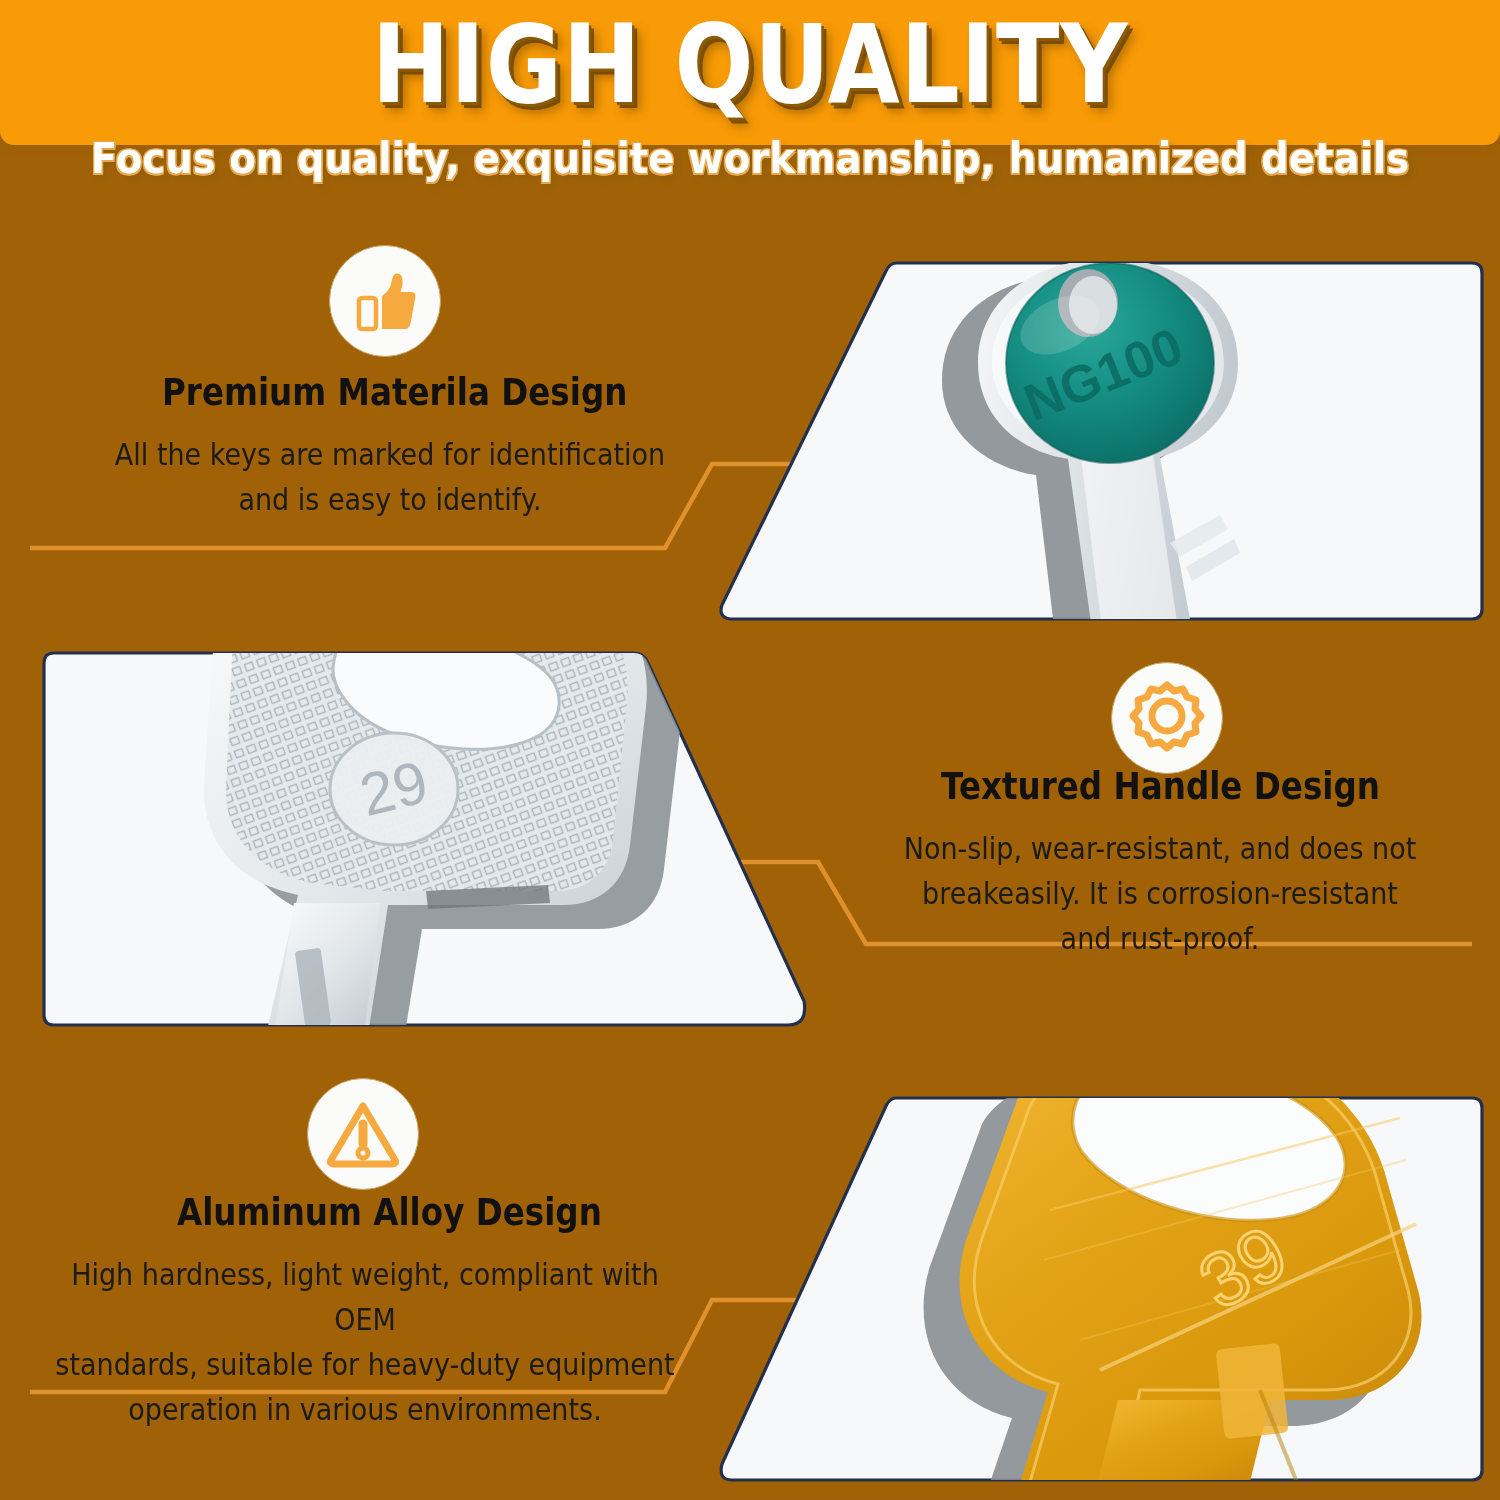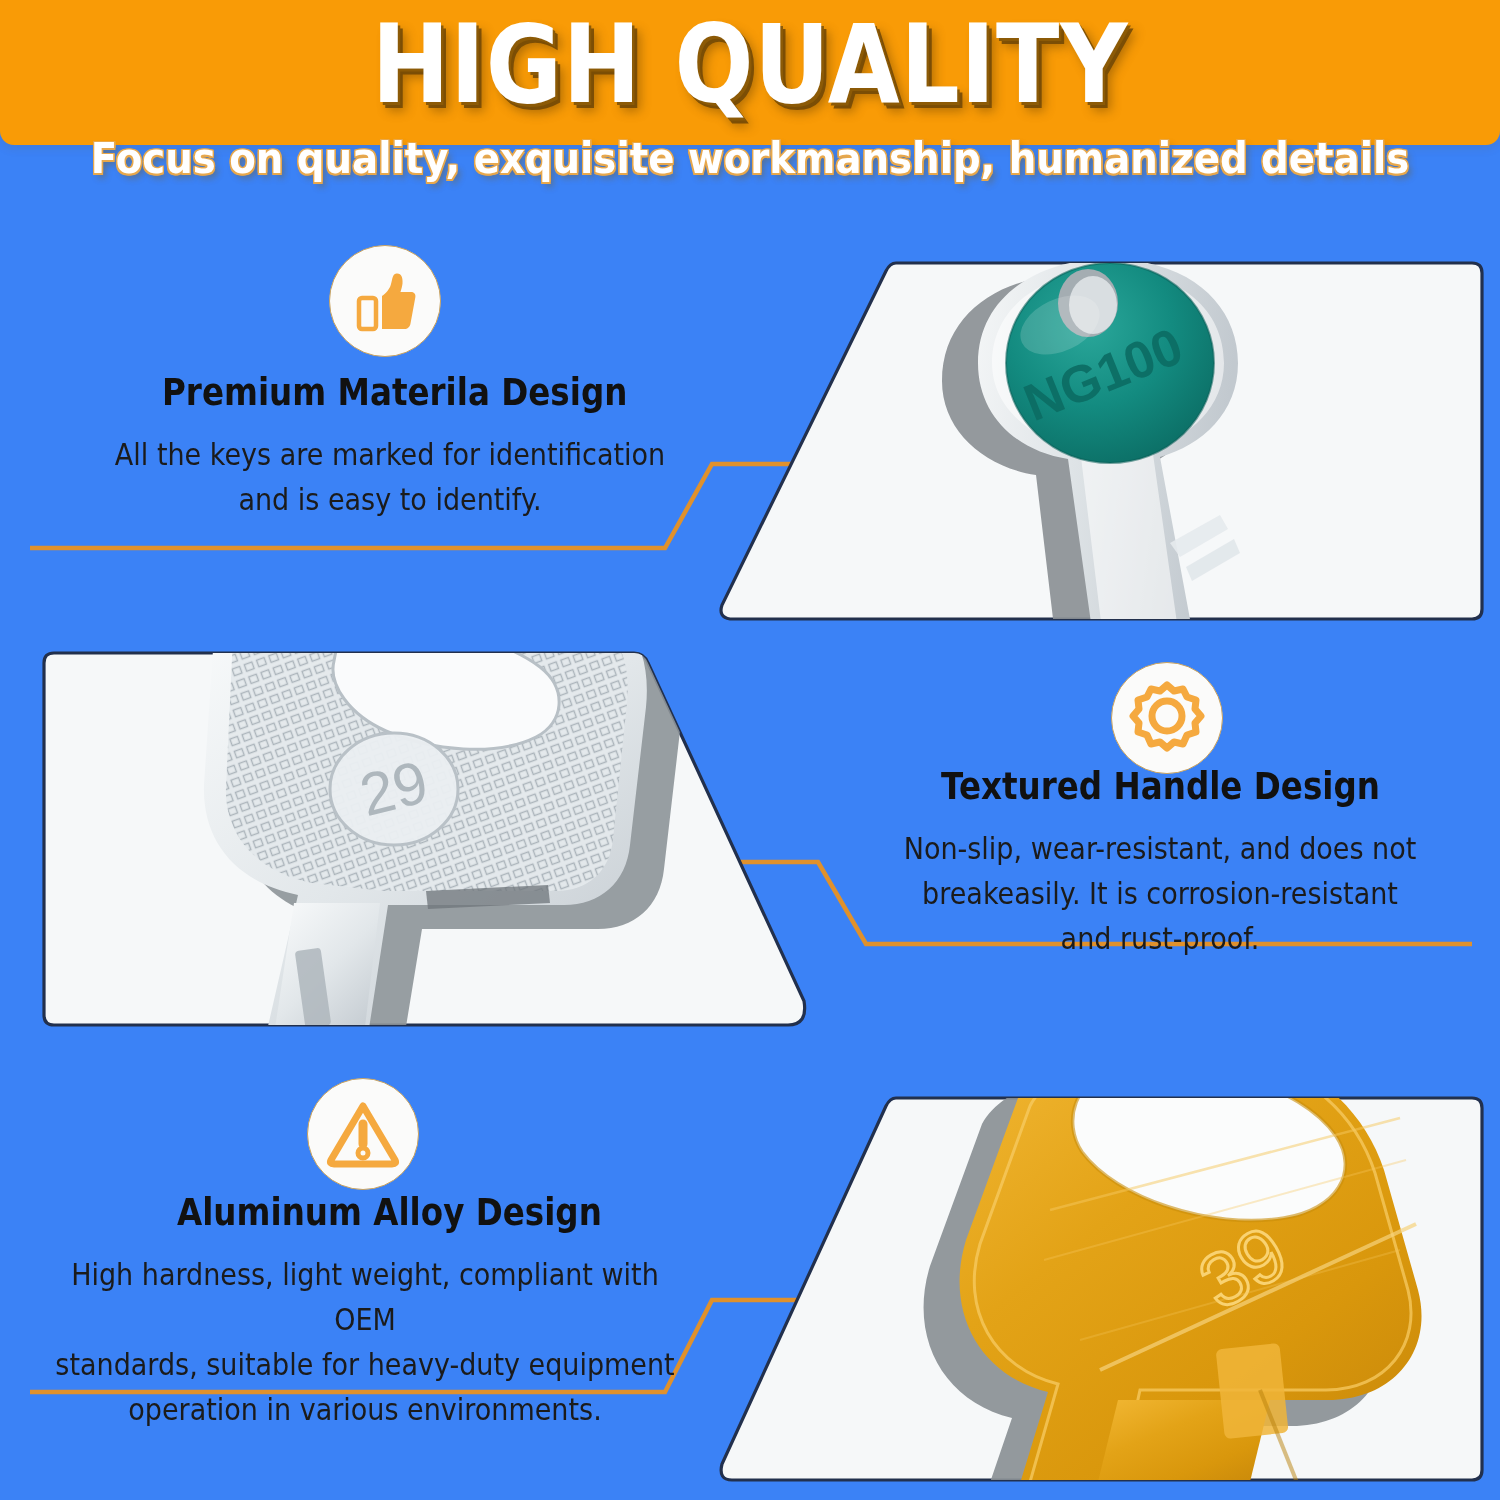--- a/index.html
+++ b/index.html
@@ -9,21 +9,21 @@
     height: 1500px;
     background: #ffffff;
     font-family: "Liberation Sans", sans-serif;
     overflow: hidden;
   }
 
   #page {
     position: relative;
     width: 1500px;
     height: 1500px;
-    background: #3b82f6;
+    background: #a16207;
   }
 
   
   .banner {
     position: absolute;
     left: 0; top: 0;
     width: 1500px;
     height: 145px;
     background: #f99b06;
     border-radius: 0 0 14px 14px;

